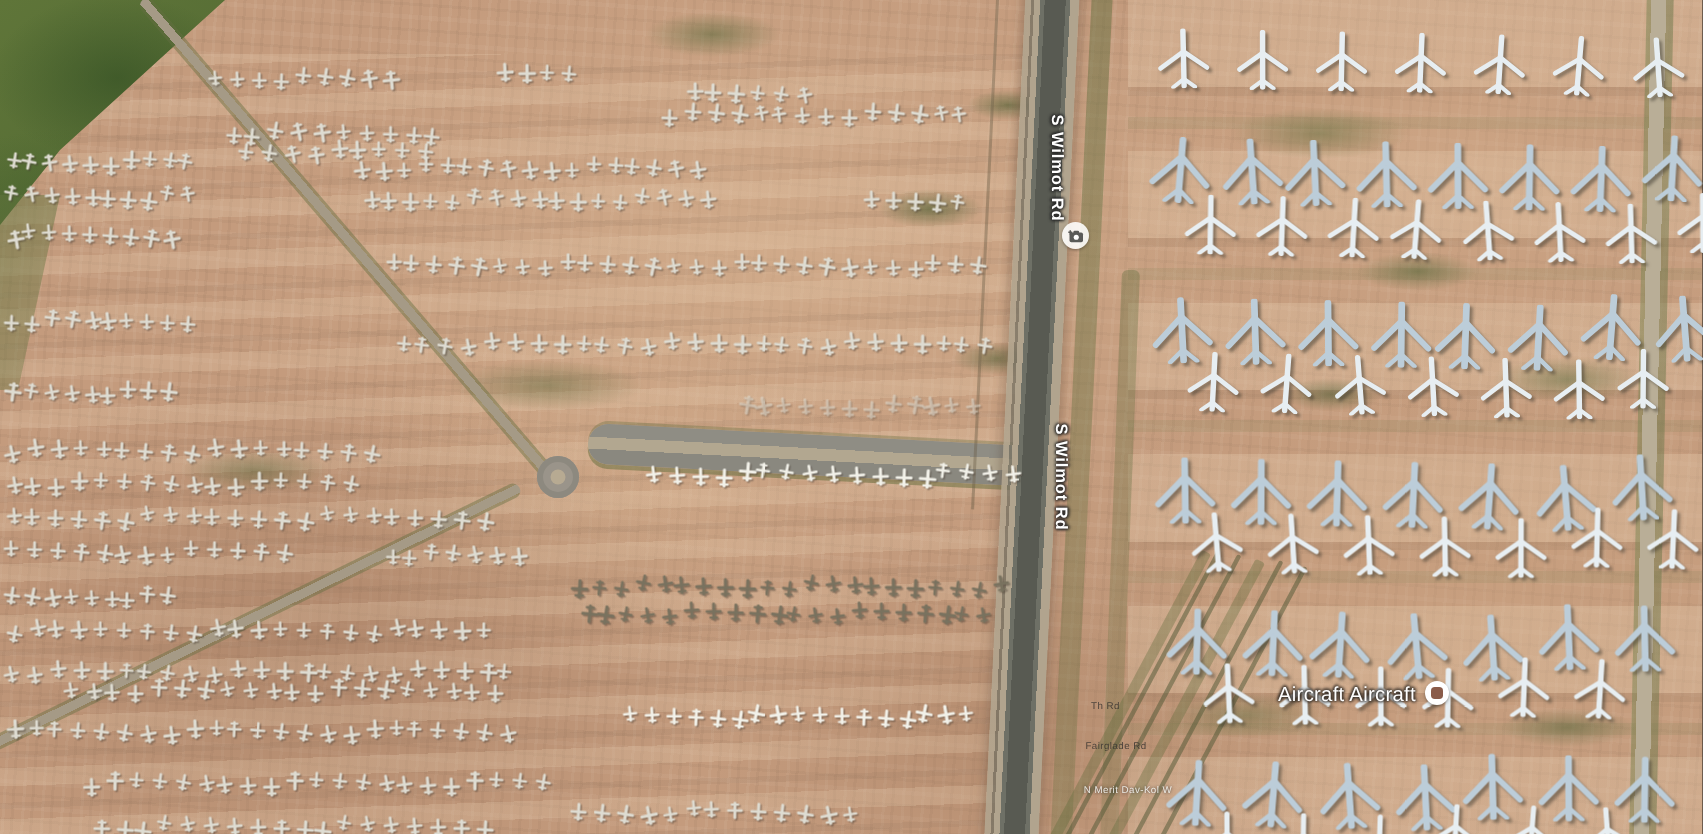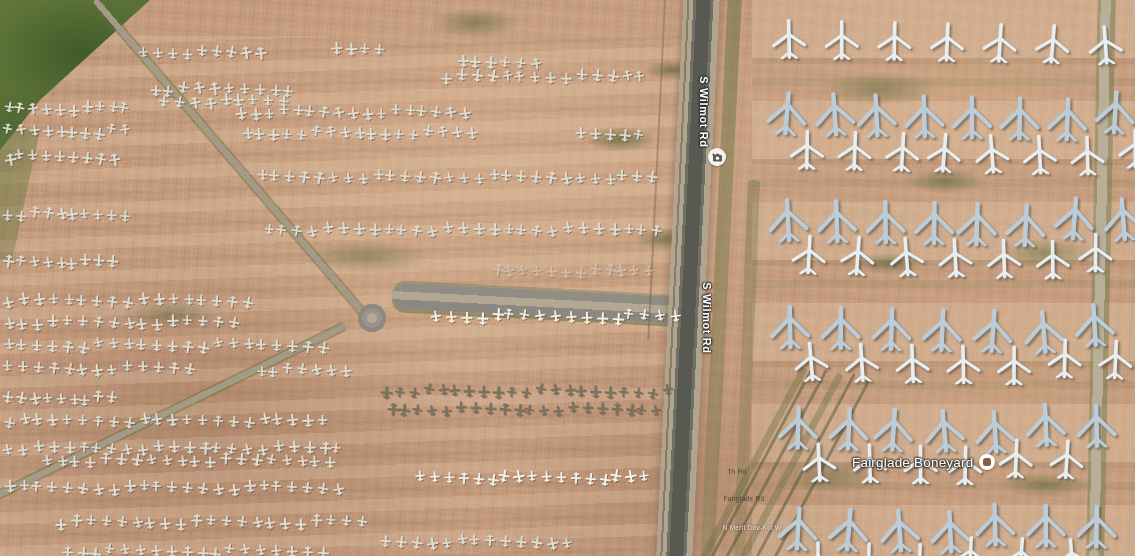--- a/index.html
+++ b/index.html
@@ -779,21 +779,21 @@
   <div class="photo-icon" style="left: 717px; top: 157px;">
     <svg width="11" height="9" viewBox="0 0 11 9">
       <rect x="1" y="2" width="9" height="6.5" rx="1.2" fill="#5a5a58"></rect>
       <rect x="3.6" y="0.8" width="3.8" height="2" rx="0.8" fill="#5a5a58"></rect>
       <circle cx="5.5" cy="5.2" r="1.7" fill="#fff"></circle>
       <path d="M0.2 1.8 h2.6 M1.5 0.5 v2.6" stroke="#5a5a58" stroke-width="1"></path>
     </svg>
   </div>
 
   <div class="poi" style="left: 852px; top: 462px;">
-    <span class="poi-text">Fairglade Boneyard</span>
+    <span class="poi-text">Aircraft Aircraft</span>
     <span class="poi-marker">
         <span style="background: rgb(138, 91, 73);"></span>
       </span>
   </div>
 
   <div class="minor-label dark" style="left: 737px; top: 471px;">Th Rd</div>
   <div class="minor-label dark" style="left: 744px; top: 498px;">Fairglade Rd</div>
   <div class="minor-label light" style="left: 752px; top: 527px;">N Merit Dav-Kol W</div>
 </div>
 

